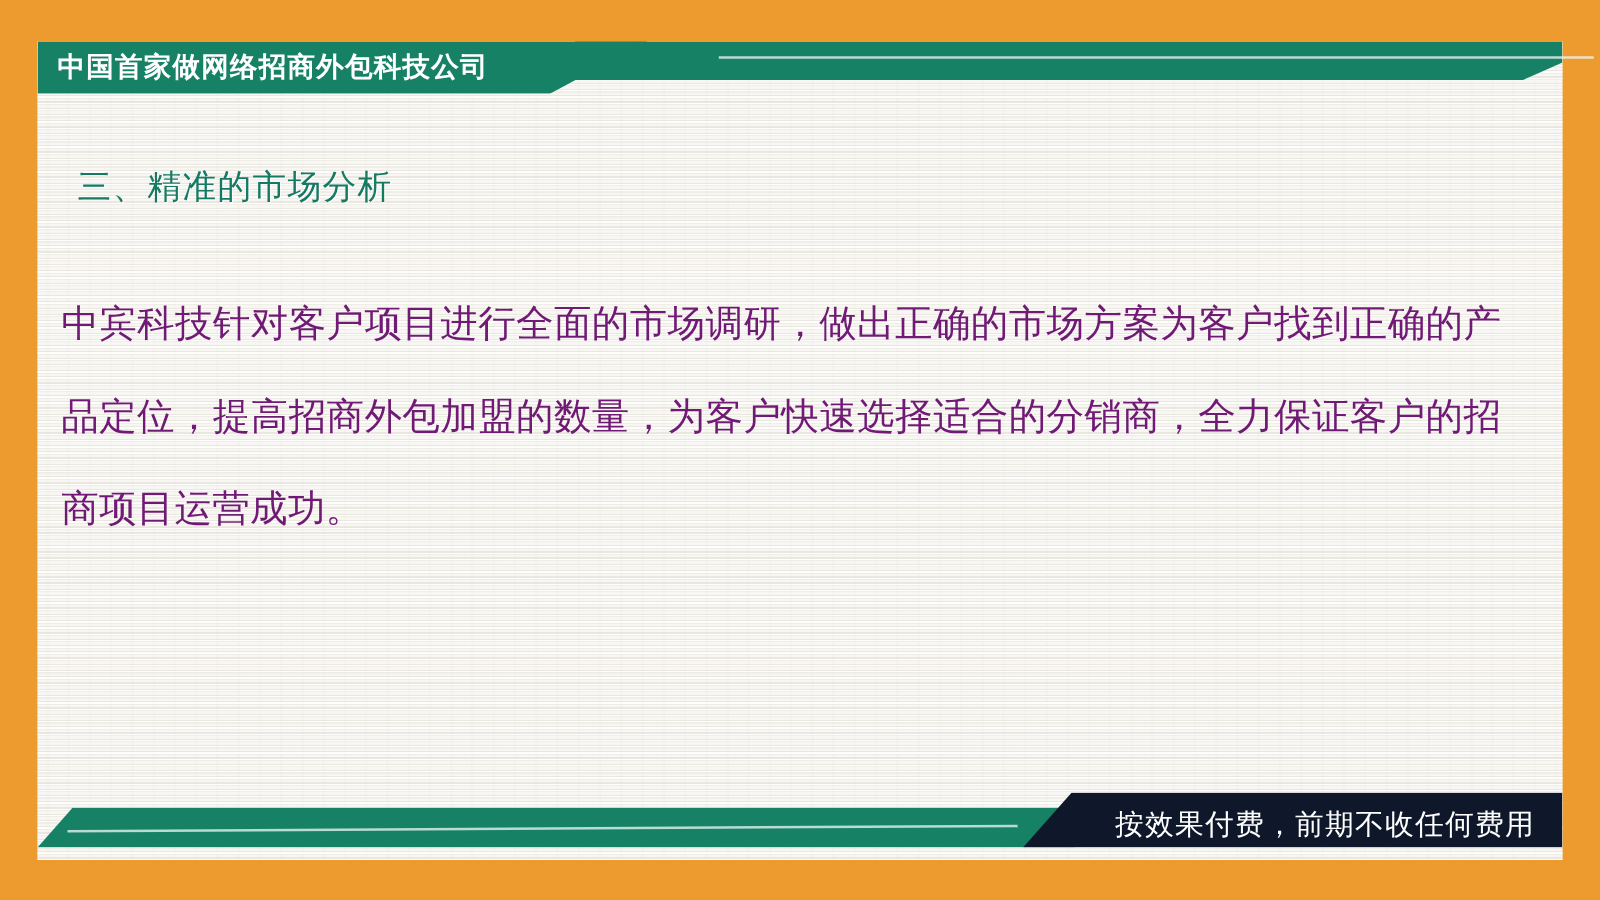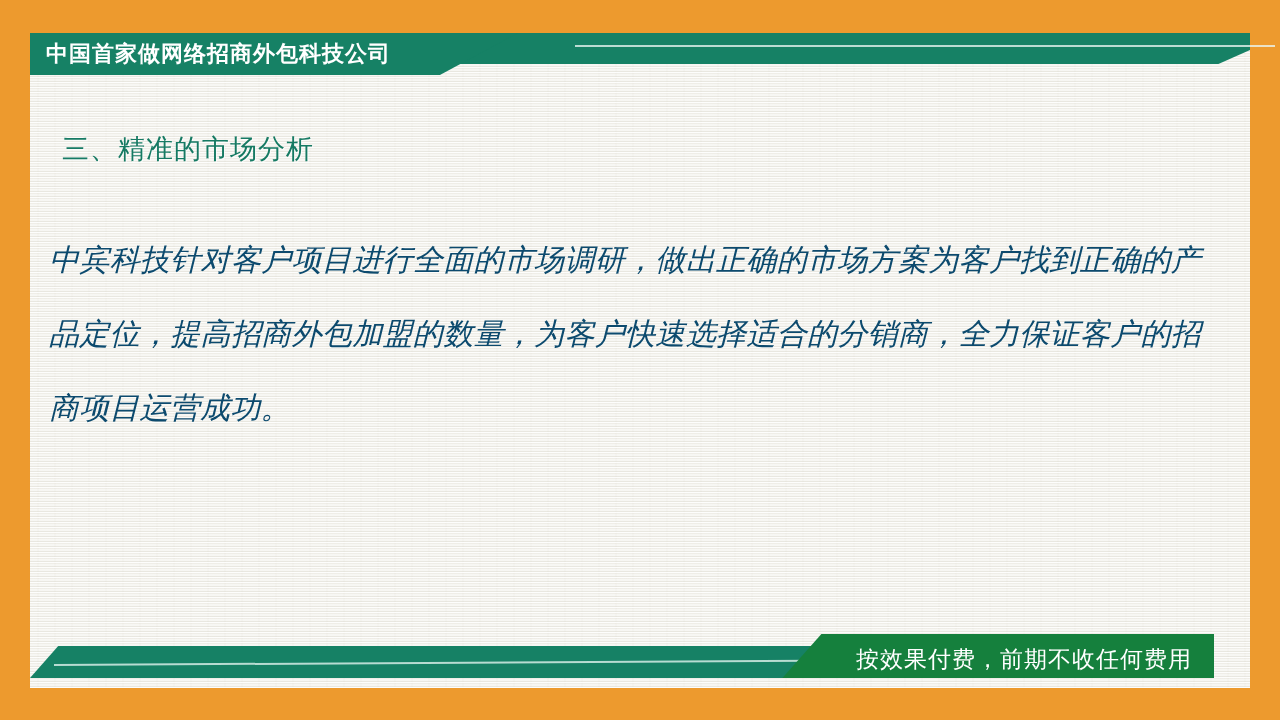--- a/index.html
+++ b/index.html
@@ -125,28 +125,27 @@
     white-space: nowrap;
     font-family: "Liberation Sans", "DejaVu Sans", sans-serif;
     text-shadow: 1px 1px 0 rgba(255,255,255,0.65);
   }
 
   .body-paragraph {
     position: absolute;
     left: 19px;
     top: 148px;
     width: 1152px;
-    color: #0c4a6e;
+    color: #701a75;
     font-family: "Liberation Serif", "DejaVu Serif", serif;
     font-size: 30px;
     line-height: 74px;
     text-align: justify;
     text-justify: inter-ideograph;
     letter-spacing: 0.2px;
-    font-style: italic;
   }
 
   
   #footer {
     position: absolute;
     left: 30px;
     top: 620px;
     width: 1220px;
     height: 68px;
     pointer-events: none;
@@ -171,25 +170,25 @@
     width: 760px;
     height: 2px;
     background: rgba(225,243,237,0.80);
     transform: rotate(-0.32deg);
     transform-origin: left center;
   }
 
   
   .footer-plate {
     position: absolute;
-    left: 664px;
+    left: 700px;
     top: 14px;
     width: 520px;
     height: 44px;
-    background: #15803d;
+    background: #0f172a;
     clip-path: polygon(17% 100%, 24.5% 0, 100% 0, 100% 100%);
     display: flex;
     align-items: center;
     justify-content: flex-end;
     text-align: center;
   }
 
   .footer-text {
     color: #ffffff;
     font-size: 23px;

